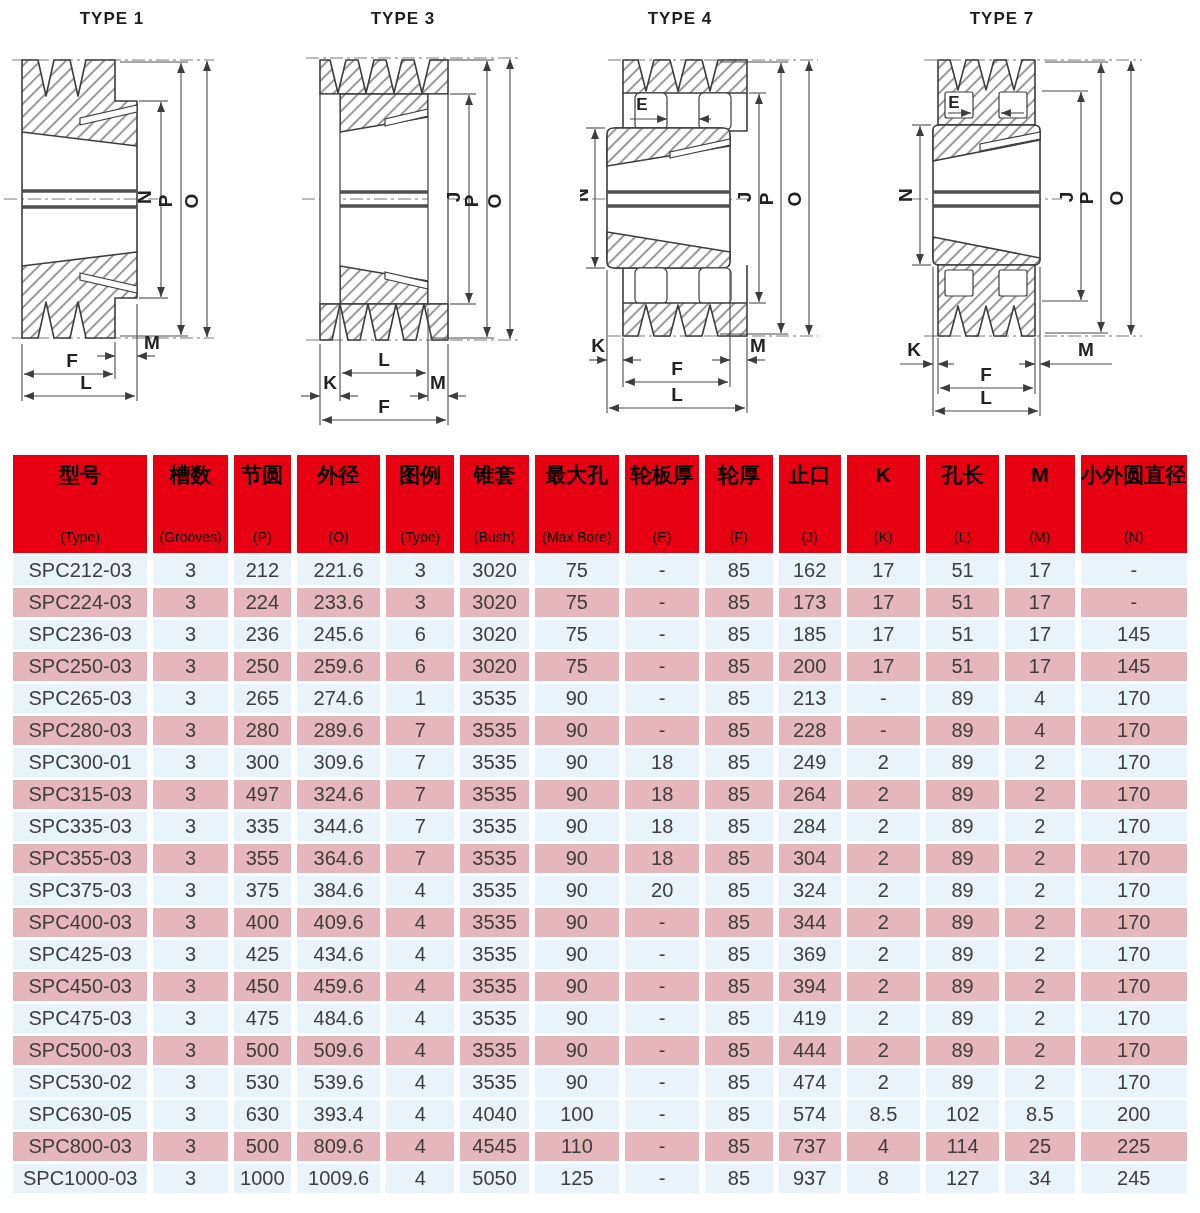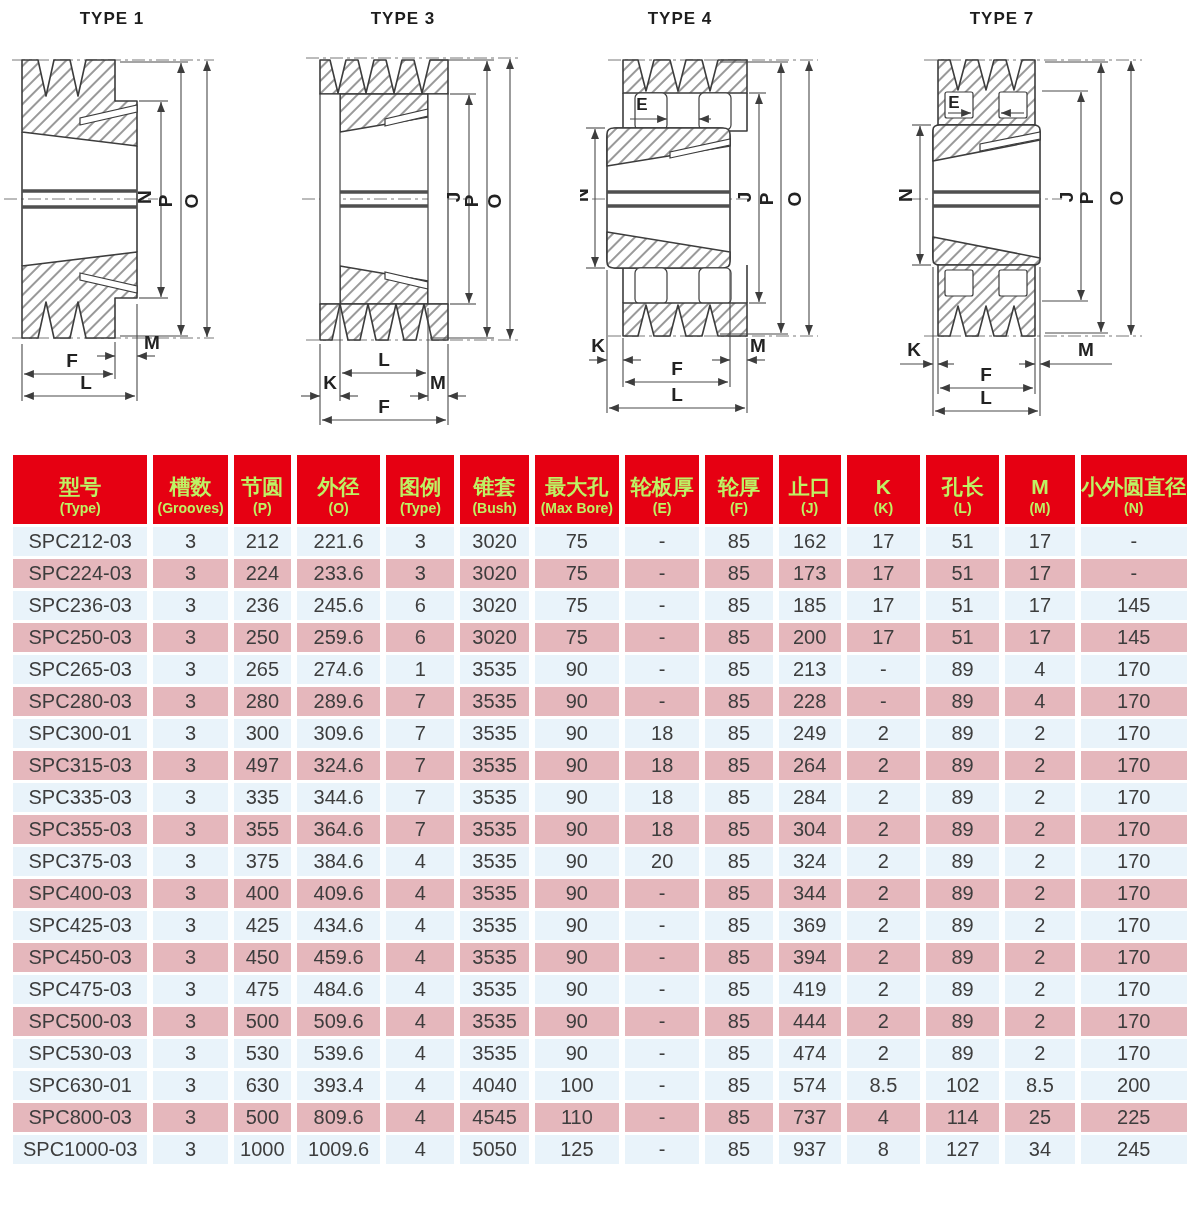--- a/index.html
+++ b/index.html
@@ -15,23 +15,23 @@
   .olf { stroke:#3d3d3d; stroke-width:1.6; fill:#ffffff; stroke-linejoin:round; }
   .hpoly { fill:url(#hp); stroke:#3d3d3d; stroke-width:1.6; stroke-linejoin:round; }
   .wq  { fill:#ffffff; stroke:#3d3d3d; stroke-width:1.2; }
   .cl  { stroke:#787878; stroke-width:1; stroke-dasharray:13 4 3 4; fill:none; }
   .dl  { stroke:#4a4a4a; stroke-width:1.1; fill:none; }
   .bore{ stroke:#4f4f4f; stroke-width:3.6; }
 
   
   table.spec { border-collapse:separate; border-spacing:6px 3px; table-layout:fixed;
                width:1186px; margin:0 auto; }
-  table.spec th { background:#e60012; color:#bef264; padding:18px 0 7px; vertical-align:middle; }
+  table.spec th { background:#e60012; color:#000000; padding:6px 0 7px; vertical-align:middle; }
   table.spec th .zh { font-size:21px; font-weight:bold; line-height:27px; white-space:nowrap; }
-  table.spec th .en { font-size:14px; font-weight:bold; line-height:17px; white-space:nowrap; }
+  table.spec th .en { font-size:14px; font-weight:normal; line-height:17px; white-space:nowrap;margin-top:41px; }
   table.spec td { text-align:center; font-size:20px; color:#3d3d3d; height:27px;
                   line-height:27px; white-space:nowrap; overflow:hidden; }
   tr.pink td { background:#e5b7bc; }
   tr.blue td { background:#e9f3fa; }
 </style>
 </head>
 <body>
 
 <div class="diagrams">
 
@@ -561,37 +561,37 @@
         <td>90</td>
         <td>-</td>
         <td>85</td>
         <td>444</td>
         <td>2</td>
         <td>89</td>
         <td>2</td>
         <td>170</td>
       </tr>
       <tr class="blue">
-        <td>SPC530-03</td>
+        <td>SPC530-02</td>
         <td>3</td>
         <td>530</td>
         <td>539.6</td>
         <td>4</td>
         <td>3535</td>
         <td>90</td>
         <td>-</td>
         <td>85</td>
         <td>474</td>
         <td>2</td>
         <td>89</td>
         <td>2</td>
         <td>170</td>
       </tr>
       <tr class="blue">
-        <td>SPC630-01</td>
+        <td>SPC630-05</td>
         <td>3</td>
         <td>630</td>
         <td>393.4</td>
         <td>4</td>
         <td>4040</td>
         <td>100</td>
         <td>-</td>
         <td>85</td>
         <td>574</td>
         <td>8.5</td>

